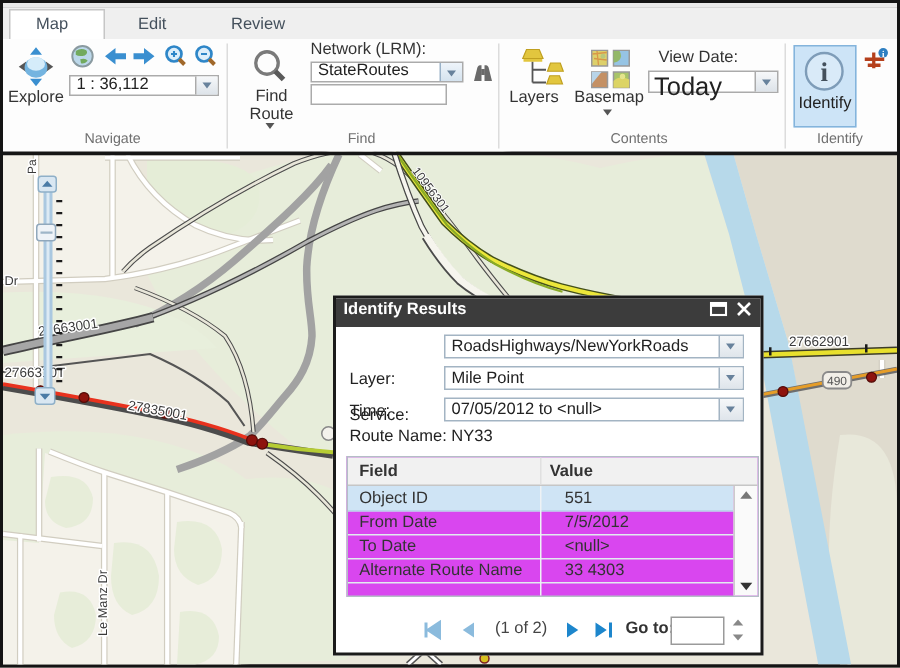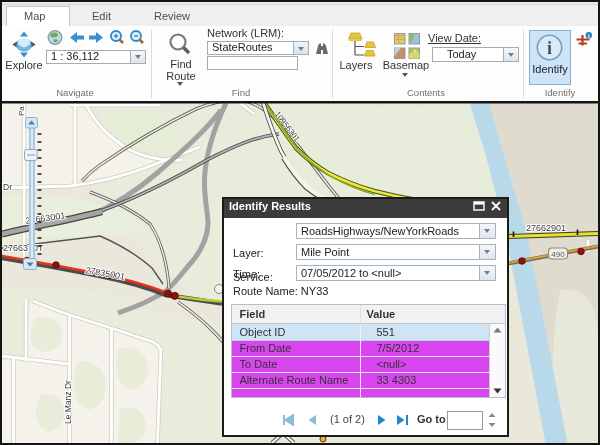--- a/index.html
+++ b/index.html
@@ -303,23 +303,23 @@
       <rect x="15" y="0.5" width="10.5" height="10.5" fill="#96c4e4" stroke="#999" stroke-width="1"></rect>
       <path d="M15,1 L19,1 Q21,4 19,7 Q17,9 15,8.5 Z" fill="#94b868"></path>
       <rect x="0.5" y="15" width="10.5" height="10.5" fill="#c49064" stroke="#999" stroke-width="1"></rect>
       <path d="M0.5,15 L7,15 L0.5,23 Z" fill="#b8d4e8"></path>
       <rect x="15" y="15" width="10.5" height="10.5" fill="#a8c468" stroke="#999" stroke-width="1"></rect>
       <path d="M15,21 Q19,17 25.5,20 L25.5,25.5 L15,25.5 Z" fill="#dcd464"></path>
       <circle cx="21" cy="18" r="1.8" fill="#e4e48c"></circle>
     </svg>
     <div class="abs rlabel" style="left:378px;top:33px;width:52px;text-align:center;">Basemap</div>
     <div class="abs" style="left:400px;top:47px;width:0;height:0;border-left:3.5px solid transparent;border-right:3.5px solid transparent;border-top:4px solid #555;"></div>
-    <div class="abs rlabel" style="left:426px;top:6px;text-decoration:underline;">View Date:</div>
+    <div class="abs rlabel" style="left:437px;top:6px;">View Date:</div>
     <div class="abs combo" style="left:430px;top:21px;width:85px;height:13px;">
-      <div class="abs" style="left:14px;top:0px;font-size:11px;color:#222;">Today</div>
+      <div class="abs" style="left:3px;top:0px;font-size:17px;color:#222;">Today</div>
       <div class="combobtn">
           <div class="carr"></div>
         </div>
     </div>
 
     <div class="abs" style="left:527px;top:4px;width:40px;height:53px;background:#cde4f7;border:1px solid #84b4dc;"></div>
     <svg class="abs" style="left:534px;top:8px;" width="27" height="27" viewBox="0 0 27 27">
       <circle cx="13.5" cy="13.5" r="12.2" fill="#d9eaf8" stroke="#7e9cb8" stroke-width="1.6"></circle>
       <text x="13.5" y="20" text-anchor="middle" font-family="Liberation Serif,serif" font-weight="bold" font-size="18" fill="#44505c">i</text>
     </svg>

